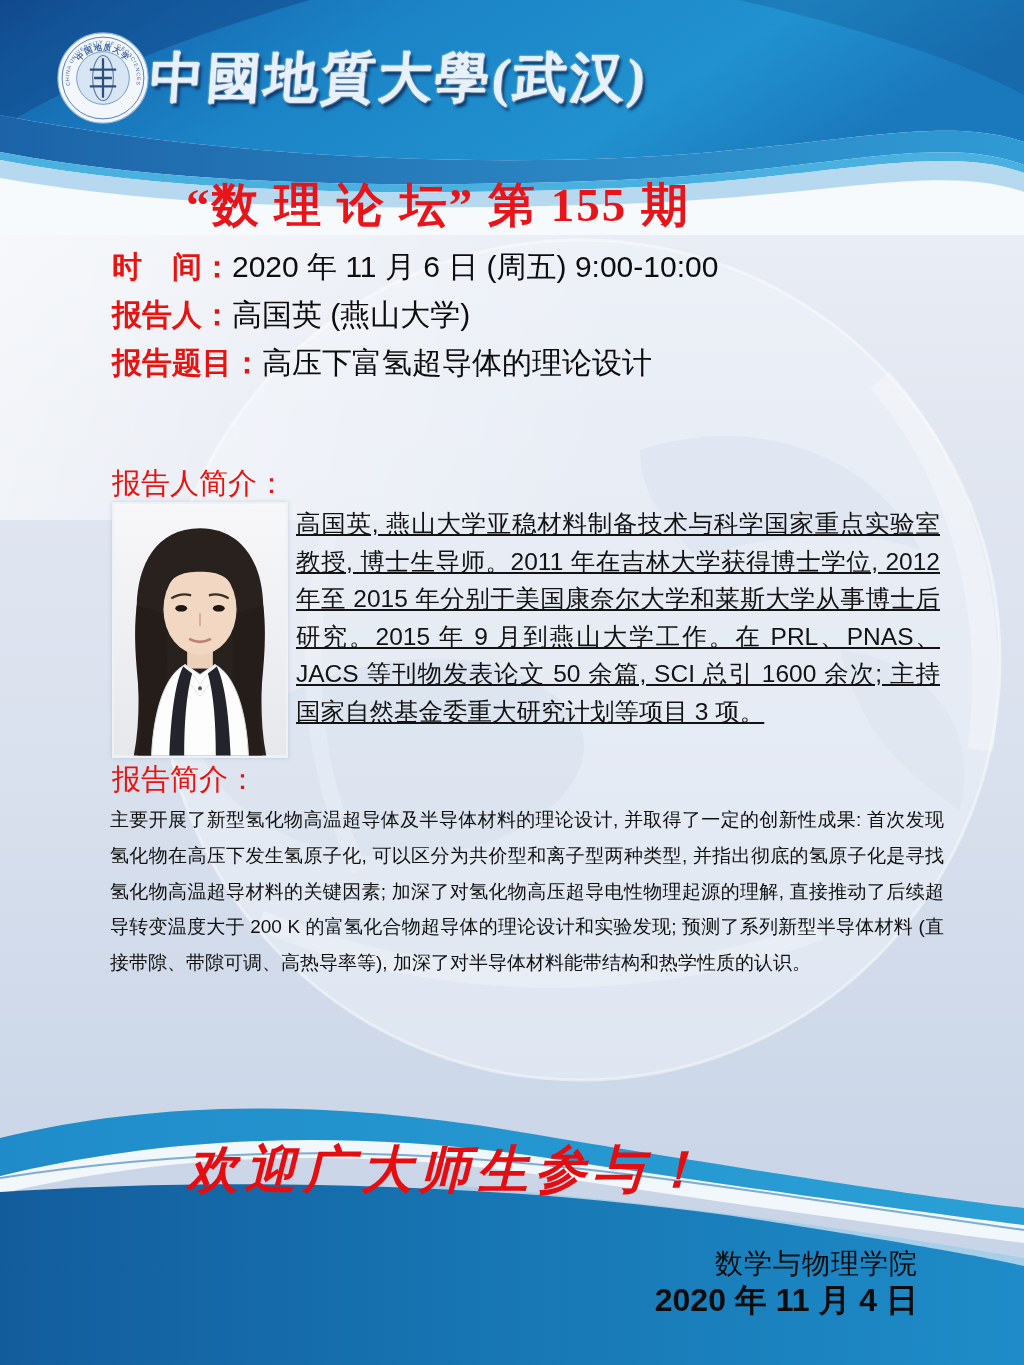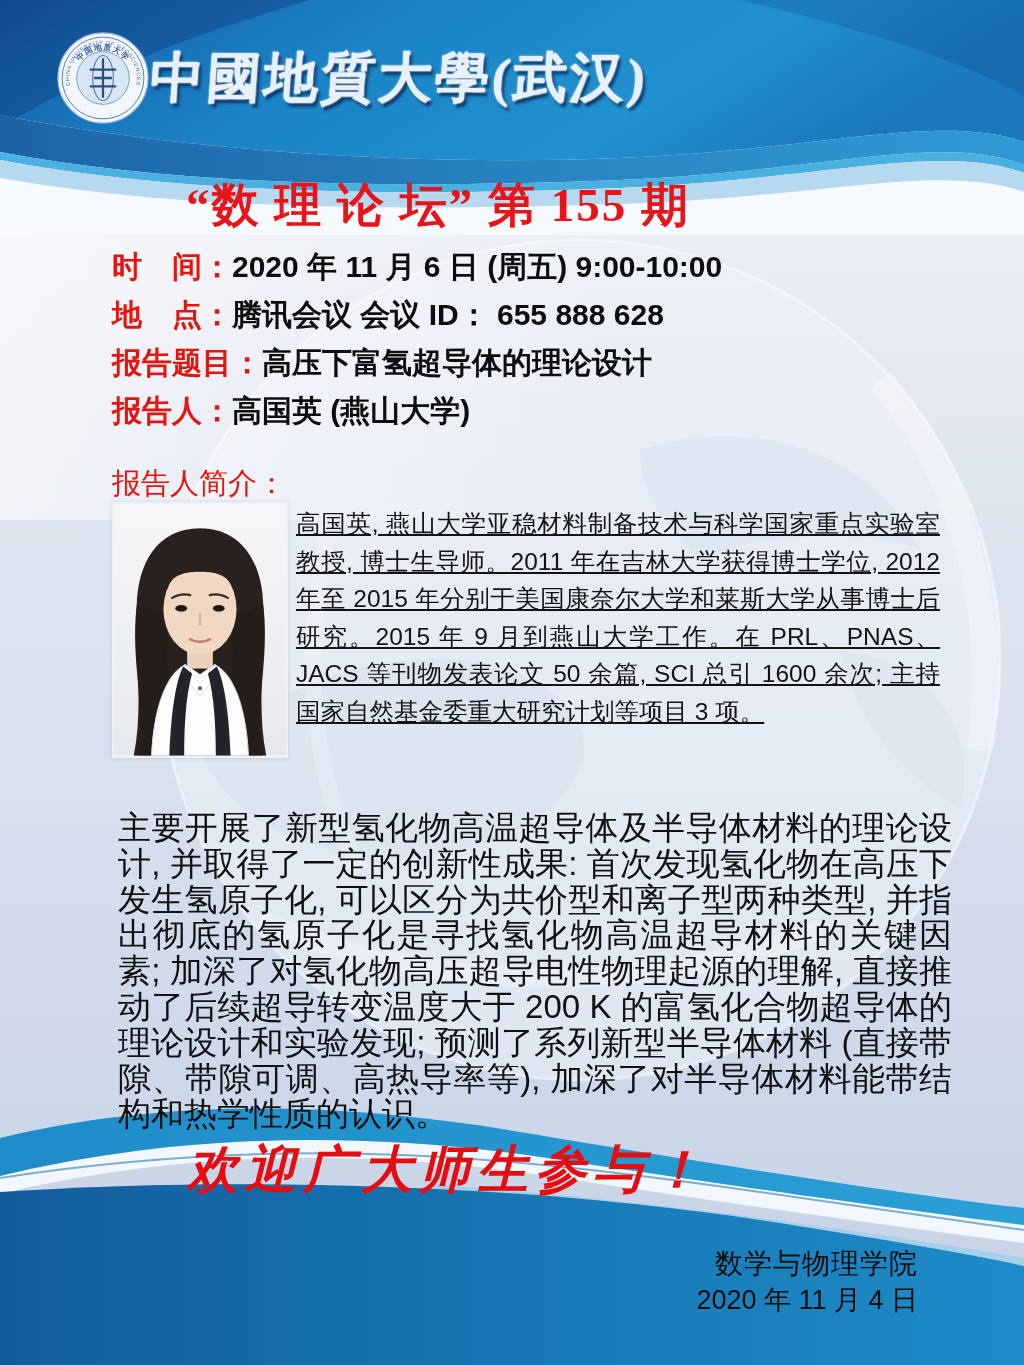--- a/index.html
+++ b/index.html
@@ -26,52 +26,52 @@
 
   .poster-title{
     position:absolute;left:0;top:174px;width:876px;z-index:4;text-align:center;
     font-family:"Liberation Serif","DejaVu Serif",serif;font-weight:700;
     font-size:47px;color:#e9141a;letter-spacing:2px;white-space:nowrap;
   }
 
   .info-list{position:absolute;left:112px;top:243px;z-index:4;}
   .info-row{height:48px;line-height:48px;font-size:30px;white-space:nowrap;}
   .info-label{color:#e8120f;font-weight:700;margin-top:36px;}
-  .info-value{color:#0d0d0d;font-weight:700;}
+  .info-value{color:#0d0d0d;font-weight:400;}
 
   .section-heading{
     position:absolute;left:112px;z-index:4;font-size:29px;font-weight:400;color:#e8120f;white-space:nowrap;
   }
   .sh-speaker{top:464px;}
   .sh-abstract{top:760px;}
 
   .photo-frame{
     position:absolute;left:112px;top:502px;width:176px;height:256px;z-index:4;
     background:#fbfcfe;border:2px solid #eef2f7;box-shadow:0 0 4px rgba(90,110,150,.25);
     box-sizing:border-box;
   }
   .bio-text{
     position:absolute;left:296px;top:505px;width:644px;z-index:4;margin:0;
     font-size:24.5px;line-height:37.6px;color:#131313;text-align:justify;text-decoration:underline;
   }
   .abstract-text{
-    position:absolute;left:110px;top:802px;width:834px;z-index:4;margin:8px;
-    font-size:33px;line-height:35.8px;color:#111111;text-align:justify;
+    position:absolute;left:110px;top:802px;width:834px;z-index:4;margin:0;
+    font-size:19px;line-height:35.8px;color:#111111;text-align:justify;
   }
 
   .welcome-line{
     position:absolute;left:0;top:1136px;width:896px;z-index:6;text-align:center;
     font-family:"Liberation Serif","DejaVu Serif",serif;font-style:italic;font-weight:700;
     font-size:51px;color:#e60d10;letter-spacing:7px;white-space:nowrap;
   }
   .org-block{
     position:absolute;right:106px;top:1246px;z-index:6;text-align:right;color:#0c0c0c;
   }
   .org-name{font-size:28px;line-height:36px;letter-spacing:1px;}
-  .org-date{font-size:27px;line-height:36px;}
+  .org-date{font-size:32px;line-height:36px;font-weight:bold;}
 </style>
 </head>
 <body>
 
 <div class="poster">
 
   <svg class="layer watermark" width="1024" height="900" viewBox="0 0 1024 900">
     <circle cx="580" cy="430" r="420" fill="#f0f4fa" opacity="0.55"></circle>
     <circle cx="580" cy="430" r="420" fill="none" stroke="#ffffff" stroke-width="3" opacity="0.5"></circle>
     <path d="M200,520 C320,420 480,400 560,470 C620,520 560,600 460,620 C340,645 230,600 200,520 Z" fill="#d6dfee" opacity="0.5"></path>
@@ -131,27 +131,24 @@
 
   <div class="uni-name">中國地質大學(武汉)</div>
 
   <div class="poster-title">“数 理 论 坛” 第 155 期</div>
 
   <div class="info-list">
     <div class="info-row">
       <span class="info-label">时　间：</span><span class="info-value">2020 年 11 月 6 日 (周五) 9:00-10:00</span>
     </div>
     <div class="info-row">
-      <span class="info-label">地　点：</span><span class="info-value">腾讯会议 会议 ID： 655 888 628</span>
+      <span class="info-label">报告人：</span><span class="info-value">高国英 (燕山大学)</span>
     </div>
     <div class="info-row">
       <span class="info-label">报告题目：</span><span class="info-value">高压下富氢超导体的理论设计</span>
-    </div>
-    <div class="info-row">
-      <span class="info-label">报告人：</span><span class="info-value">高国英 (燕山大学)</span>
     </div>
   </div>
 
   <div class="section-heading sh-speaker">报告人简介：</div>
 
   <div class="photo-frame">
     <svg width="172" height="252" viewBox="0 0 174 254">
       <defs>
         <linearGradient id="pgBg" x1="0" y1="0" x2="0" y2="1">
           <stop offset="0" stop-color="#f7f7f9"></stop>
@@ -174,20 +171,21 @@
       <path d="M38,254 C40,208 52,172 72,162 L87,172 L102,162 C122,172 134,208 136,254 Z" fill="#fdfdfd" stroke="#d9dade" stroke-width="1"></path>
       <path d="M72,162 L87,182 L102,162 L103,174 L87,194 L71,174 Z" fill="#ffffff" stroke="#e2e3e6" stroke-width="1"></path>
       <path d="M56,254 C58,206 63,178 70,164 L79,171 C73,192 71,222 71,254 Z" fill="#23232b"></path>
       <path d="M118,254 C116,206 111,178 104,164 L95,171 C101,192 103,222 103,254 Z" fill="#23232b"></path>
       <circle cx="87" cy="186" r="2" fill="#55555c"></circle>
     </svg>
   </div>
 
   <p class="bio-text">高国英, 燕山大学亚稳材料制备技术与科学国家重点实验室教授, 博士生导师。2011 年在吉林大学获得博士学位, 2012 年至 2015 年分别于美国康奈尔大学和莱斯大学从事博士后研究。2015 年 9 月到燕山大学工作。在 PRL、PNAS、JACS 等刊物发表论文 50 余篇, SCI 总引 1600 余次; 主持国家自然基金委重大研究计划等项目 3 项。</p>
 
+  <div class="section-heading sh-abstract">报告简介：</div>
   <p class="abstract-text">主要开展了新型氢化物高温超导体及半导体材料的理论设计, 并取得了一定的创新性成果: 首次发现氢化物在高压下发生氢原子化, 可以区分为共价型和离子型两种类型, 并指出彻底的氢原子化是寻找氢化物高温超导材料的关键因素; 加深了对氢化物高压超导电性物理起源的理解, 直接推动了后续超导转变温度大于 200 K 的富氢化合物超导体的理论设计和实验发现; 预测了系列新型半导体材料 (直接带隙、带隙可调、高热导率等), 加深了对半导体材料能带结构和热学性质的认识。</p>
 
   <svg class="layer bottom-svg" width="1024" height="285" viewBox="0 0 1024 285">
     <defs>
       <linearGradient id="bigWaveGrad" x1="0" y1="0" x2="1" y2="0">
         <stop offset="0" stop-color="#135c9c"></stop>
         <stop offset="0.5" stop-color="#1777b4"></stop>
         <stop offset="1" stop-color="#1e8cc8"></stop>
       </linearGradient>
       <linearGradient id="ribbonGrad" x1="0" y1="0" x2="1" y2="0">

